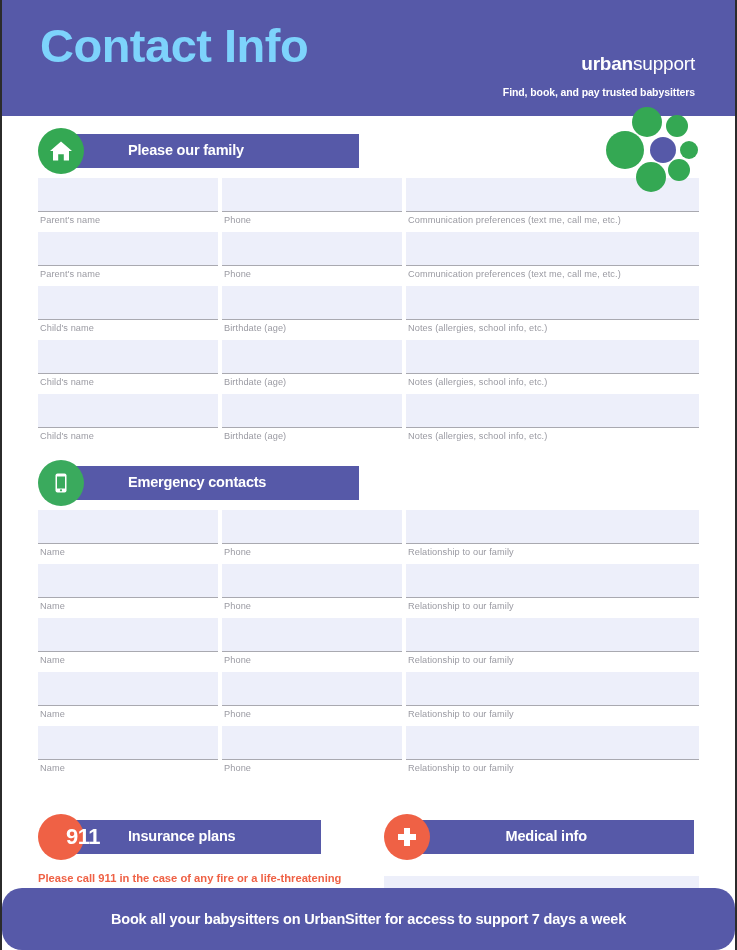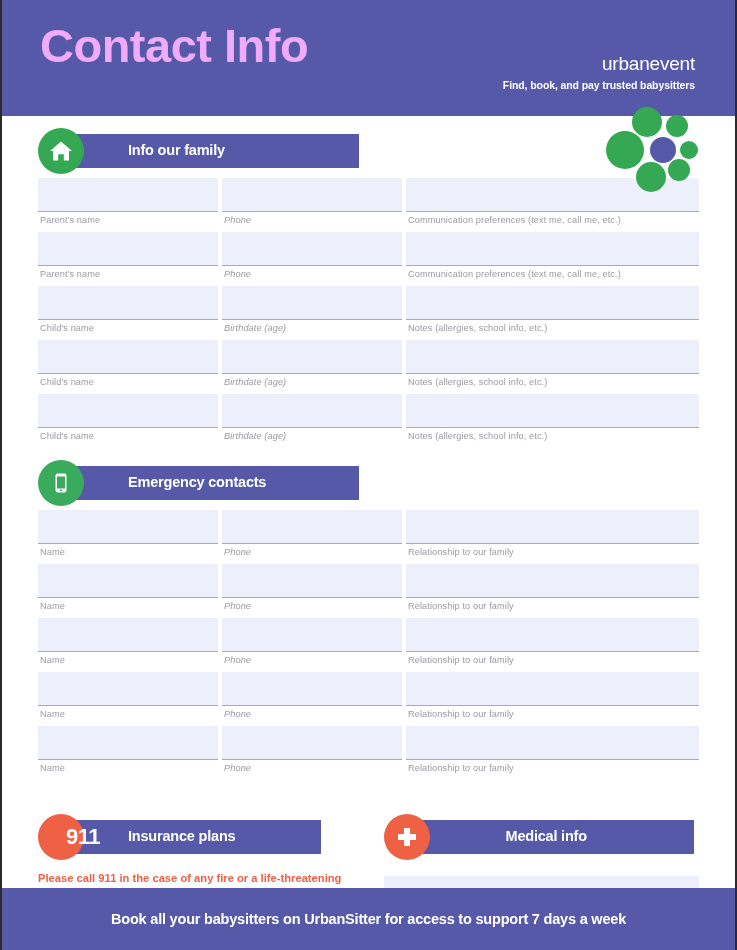--- a/index.html
+++ b/index.html
@@ -22,41 +22,41 @@
   
   .masthead{
     position:relative;
     height:116px;
     background:#5659a8;
     box-sizing:border-box;
   }
   .masthead-title{
     position:absolute;
     left:38px;top:22px;
-    color:#f0abfc;
+    color:#7dd3fc;
     font-size:47px;
     font-weight:bold;
     letter-spacing:-0.5px;
     line-height:1;
   }
   .brand{
     position:absolute;
     right:40px;top:54px;
     text-align:right;
     color:#ffffff;
     line-height:1.1;
   }
   .brand-name{
     font-size:19px;
     letter-spacing:-0.2px;
   }
-  .brand-name b{font-weight:normal;}
+  .brand-name b{font-weight:bold;}
   .brand-name span{font-weight:normal;}
   .brand-tag{
-    margin-top:5px;
+    margin-top:12px;
     font-size:10.5px;
     font-weight:bold;
     letter-spacing:-0.1px;
   }
 
   
   .logo-dots{
     position:absolute;
     left:604px;top:107px;
     width:96px;height:92px;
@@ -112,21 +112,21 @@
 
   
   .rows{margin-top:10px;}
   .row{
     display:flex;
     gap:4px;
     align-items:center;
   }
   .cell{position:relative;}
   .cell.c1{width:180px;}
-  .cell.c2{width:180px;font-style:italic;}
+  .cell.c2{width:180px;}
   .cell.c3{flex:1;}
   .box{
     height:33px;
     background:#edeffa;
     border-bottom:1px solid #a9a9b0;
   }
   .lbl{
     display:block;
     padding:3px 2px 7px 2px;
     font-size:9.2px;
@@ -167,39 +167,40 @@
 
   
   .footer{
     position:absolute;
     left:0;right:0;bottom:0;
     height:62px;
     background:#5659a8;
     display:flex;
     align-items:center;
     justify-content:center;
+    border-radius:20px;
   }
   .footer-text{
     color:#ffffff;
     font-size:14.5px;
     font-weight:bold;
     letter-spacing:-0.2px;
   }
 </style>
 </head>
 <body>
 
 <div class="page">
 
   <div class="masthead">
     <div class="masthead-title">Contact Info</div>
 
     <div class="brand">
       <div class="brand-name">
-        <b>urban</b><span>event</span>
+        <b>urban</b><span>support</span>
       </div>
       <div class="brand-tag">Find, book, and pay trusted babysitters</div>
     </div>
   </div>
 
   <div class="logo-dots">
     <div class="dot" style="left:26px;top:0px;width:30px;height:30px;background:#34a853;"></div>
     <div class="dot" style="left:60px;top:8px;width:22px;height:22px;background:#34a853;"></div>
     <div class="dot" style="left:0px;top:24px;width:38px;height:38px;background:#34a853;"></div>
     <div class="dot" style="left:44px;top:30px;width:26px;height:26px;background:#5659a8;"></div>
@@ -211,21 +212,21 @@
   <div class="sheet">
 
     <div class="section">
       <div class="section-head">
         <div class="section-bar wide"></div>
         <div class="badge green">
           <svg width="26" height="26" viewBox="0 0 26 26" aria-hidden="true">
             <path d="M13 3.5 L24 13 L21 13 L21 22.5 L15.8 22.5 L15.8 16.2 L10.2 16.2 L10.2 22.5 L5 22.5 L5 13 L2 13 Z" fill="#ffffff"></path>
           </svg>
         </div>
-        <div class="section-title">Info our family</div>
+        <div class="section-title">Please our family</div>
       </div>
 
       <div class="rows">
         <div class="row">
           <div class="cell c1">
             <div class="box"></div>
             <span class="lbl">Parent's name</span>
           </div>
           <div class="cell c2">
             <div class="box"></div>

